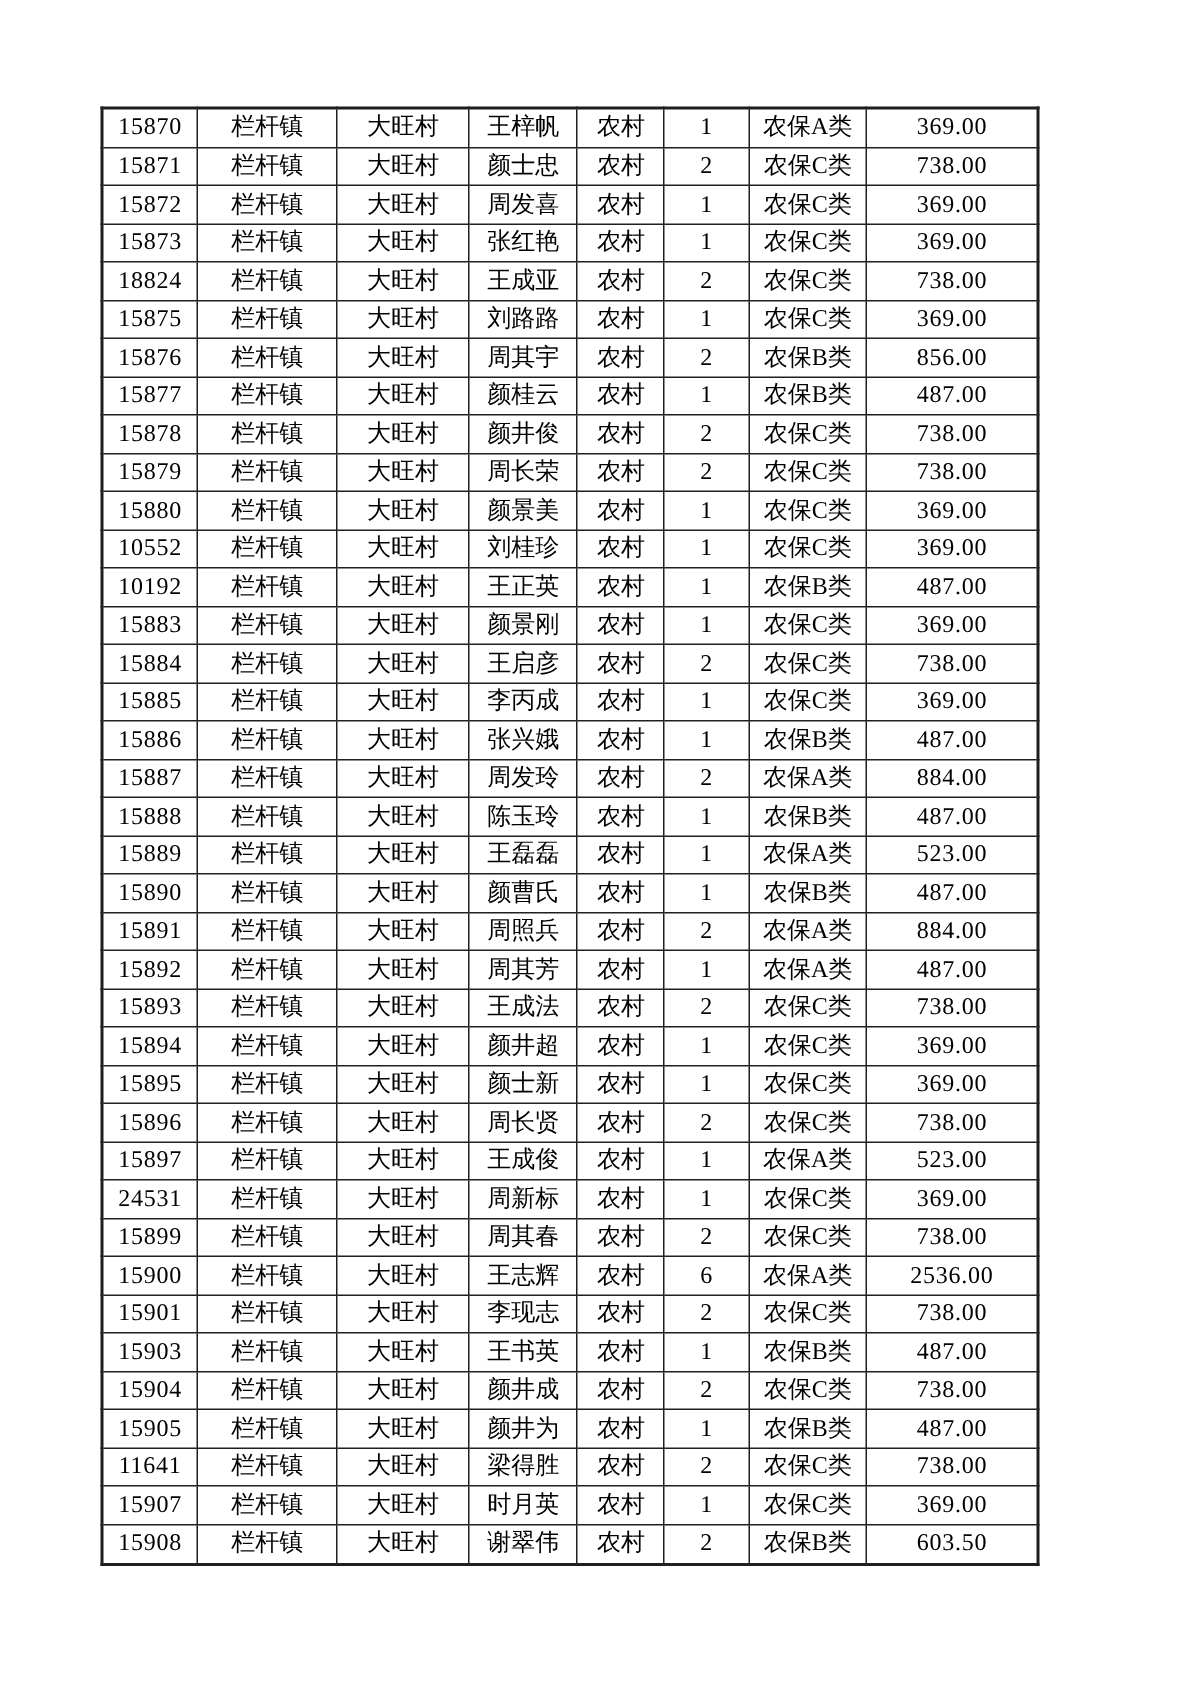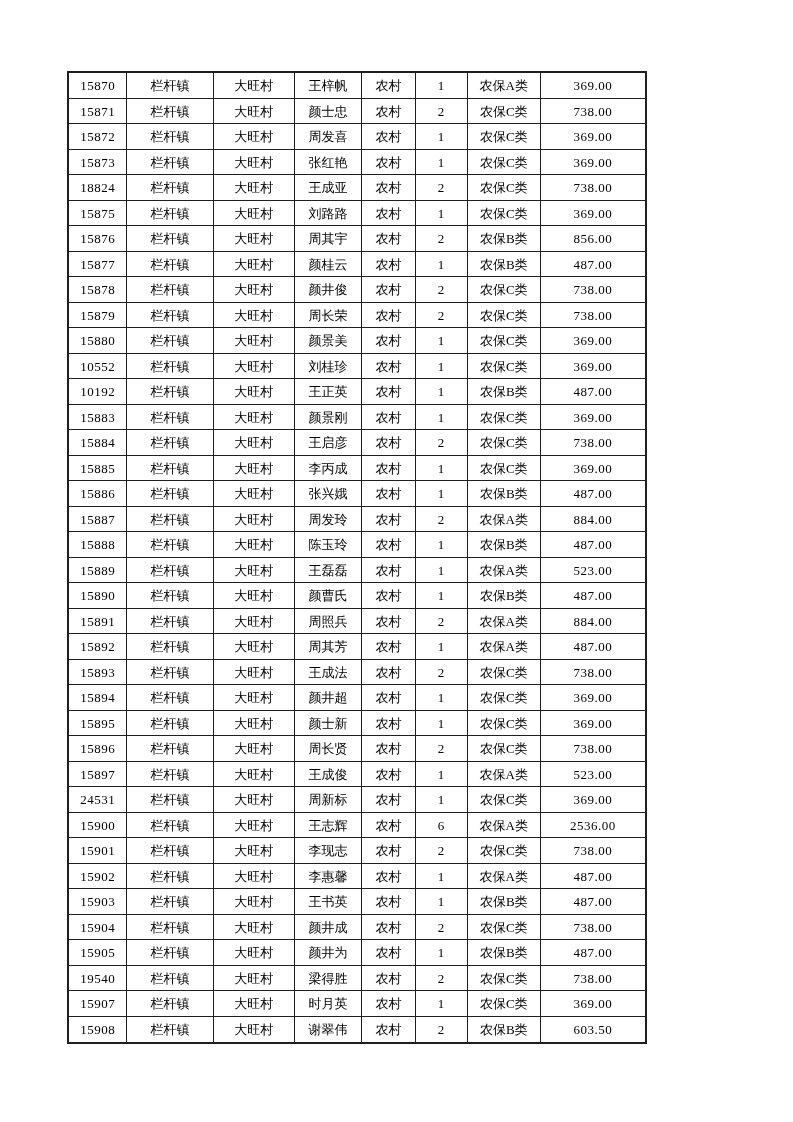--- a/index.html
+++ b/index.html
@@ -18,26 +18,26 @@
     left: 0; top: 0;
     width: 793px;
     height: 1122px;
     background: #ffffff;
     overflow: hidden;
   }
   table.roster {
     position: absolute;
     left: 67px;
     top: 71px;
-    width: 580px;
+    width: 626px;
     height: 973px;
     border-collapse: collapse;
     table-layout: fixed;
     border: 2px solid #1f1f1f;
-    font-size: 13px;
+    font-size: 16px;
     color: #000000;
   }
   table.roster td {
     border: 1px solid #1f1f1f;
     text-align: center;
     vertical-align: middle;
     padding: 0 2px;
     white-space: nowrap;
     overflow: hidden;
     line-height: 1;
@@ -347,50 +347,50 @@
           <td class="num">24531</td>
           <td>栏杆镇</td>
           <td>大旺村</td>
           <td>周新标</td>
           <td>农村</td>
           <td class="num">1</td>
           <td>农保C类</td>
           <td class="num">369.00</td>
         </tr>
         <tr>
+          <td class="num">15899</td>
+          <td>栏杆镇</td>
+          <td>大旺村</td>
+          <td>周其春</td>
+          <td>农村</td>
+          <td class="num">2</td>
+          <td>农保C类</td>
+          <td class="num">738.00</td>
+        </tr>
+        <tr>
           <td class="num">15900</td>
           <td>栏杆镇</td>
           <td>大旺村</td>
           <td>王志辉</td>
           <td>农村</td>
           <td class="num">6</td>
           <td>农保A类</td>
           <td class="num">2536.00</td>
         </tr>
         <tr>
           <td class="num">15901</td>
           <td>栏杆镇</td>
           <td>大旺村</td>
           <td>李现志</td>
           <td>农村</td>
           <td class="num">2</td>
           <td>农保C类</td>
           <td class="num">738.00</td>
         </tr>
         <tr>
-          <td class="num">15902</td>
-          <td>栏杆镇</td>
-          <td>大旺村</td>
-          <td>李惠馨</td>
-          <td>农村</td>
-          <td class="num">1</td>
-          <td>农保A类</td>
-          <td class="num">487.00</td>
-        </tr>
-        <tr>
           <td class="num">15903</td>
           <td>栏杆镇</td>
           <td>大旺村</td>
           <td>王书英</td>
           <td>农村</td>
           <td class="num">1</td>
           <td>农保B类</td>
           <td class="num">487.00</td>
         </tr>
         <tr>
@@ -407,21 +407,21 @@
           <td class="num">15905</td>
           <td>栏杆镇</td>
           <td>大旺村</td>
           <td>颜井为</td>
           <td>农村</td>
           <td class="num">1</td>
           <td>农保B类</td>
           <td class="num">487.00</td>
         </tr>
         <tr>
-          <td class="num">19540</td>
+          <td class="num">11641</td>
           <td>栏杆镇</td>
           <td>大旺村</td>
           <td>梁得胜</td>
           <td>农村</td>
           <td class="num">2</td>
           <td>农保C类</td>
           <td class="num">738.00</td>
         </tr>
         <tr>
           <td class="num">15907</td>

